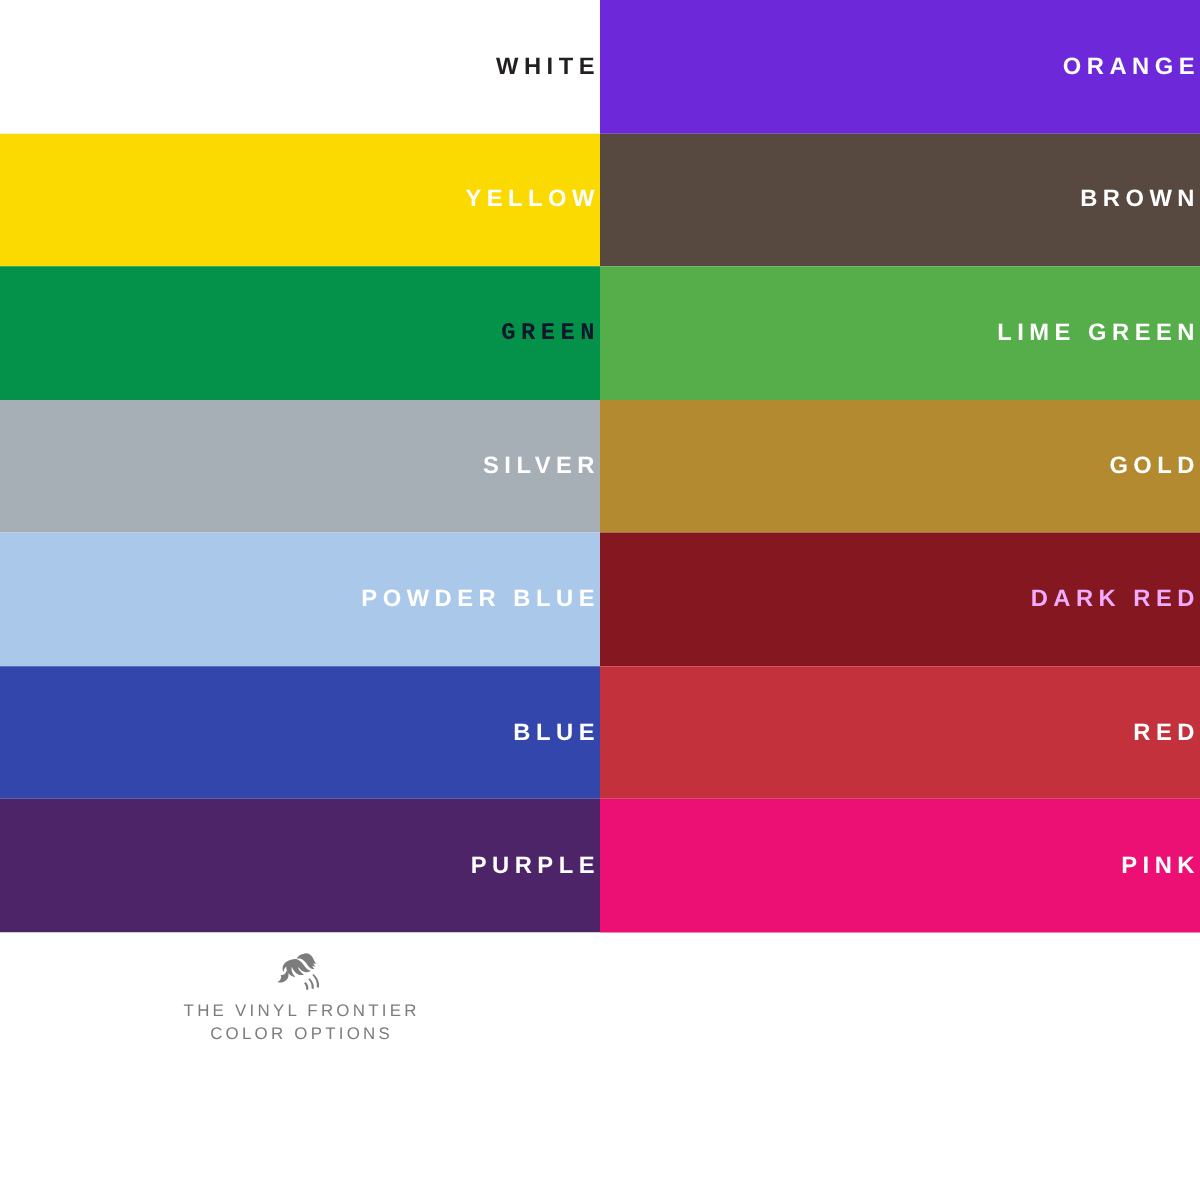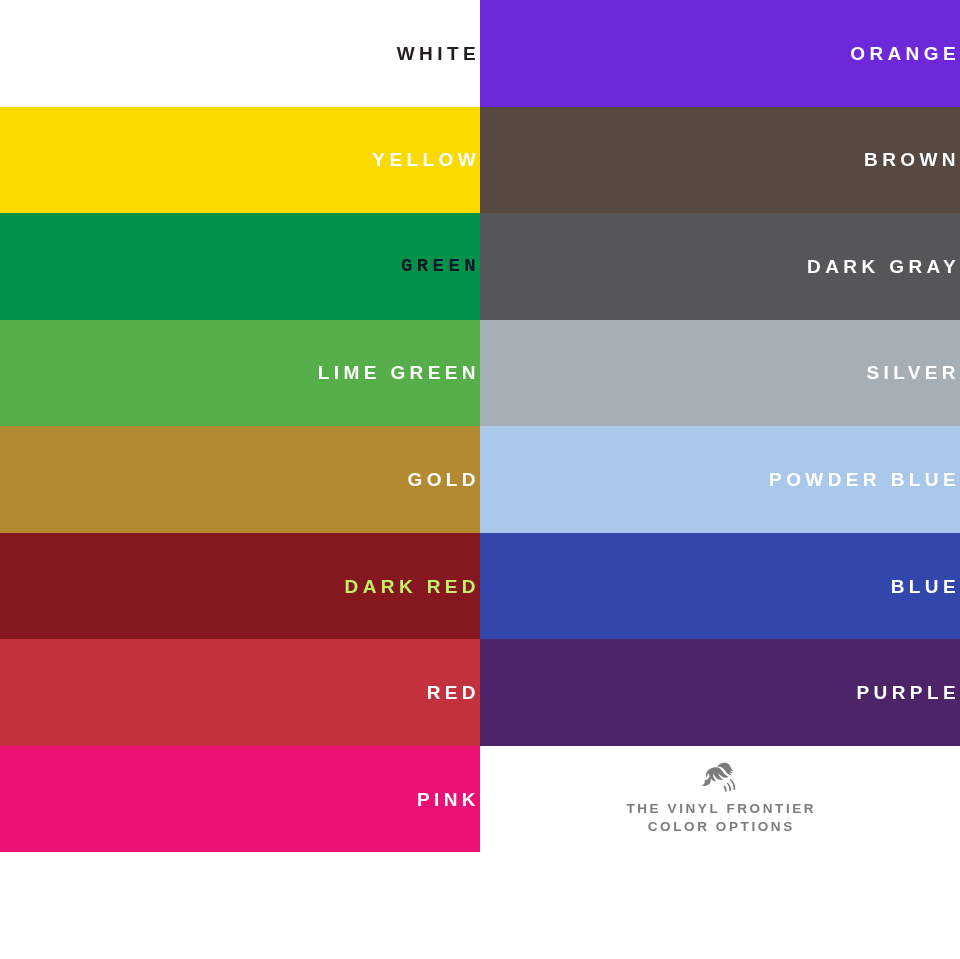--- a/index.html
+++ b/index.html
@@ -48,21 +48,21 @@
   }
   .logo-mark {
     display: block;
     width: 42px;
     height: 31px;
     margin-bottom: 7px;
   }
   .logo-line {
     font-family: "Liberation Sans", sans-serif;
     font-size: 13.5px;
-    font-weight: bold;
+    font-weight: normal;
     letter-spacing: 2.6px;
     text-indent: 2.6px;
     color: #7c7c7c;
     line-height: 1.35;
     white-space: nowrap;
   }
 </style>
 </head>
 <body>
 
@@ -79,40 +79,37 @@
     <span class="swatch-label" style="color: rgb(255, 255, 255);">YELLOW</span>
   </div>
 
   <div class="swatch" style="background: rgb(87, 73, 64);">
     <span class="swatch-label" style="color: rgb(255, 255, 255);">BROWN</span>
   </div>
   <div class="swatch" style="background: rgb(4, 145, 74);">
     <span class="swatch-label" style="color: #0f172a; font-family: Liberation Mono, monospace;">GREEN</span>
   </div>
 
-  <div class="swatch" style="background: rgb(86, 86, 88);">
-    <span class="swatch-label" style="color: rgb(255, 255, 255);">DARK GRAY</span>
-  </div>
   <div class="swatch" style="background: rgb(86, 174, 75);">
     <span class="swatch-label" style="color: rgb(255, 255, 255);">LIME GREEN</span>
   </div>
 
   <div class="swatch" style="background: rgb(166, 174, 182);">
     <span class="swatch-label" style="color: rgb(255, 255, 255);">SILVER</span>
   </div>
 
   <div class="swatch" style="background: rgb(179, 138, 47);">
     <span class="swatch-label" style="color: rgb(255, 255, 255);">GOLD</span>
   </div>
   <div class="swatch" style="background: rgb(170, 201, 234); padding-left: 36px;">
     <span class="swatch-label" style="color: rgb(255, 255, 255);">POWDER BLUE</span>
   </div>
 
   <div class="swatch" style="background: rgb(132, 23, 32);">
-    <span class="swatch-label" style="color: #bef264;">DARK RED</span>
+    <span class="swatch-label" style="color: #f0abfc;">DARK RED</span>
   </div>
   <div class="swatch" style="background: rgb(50, 70, 171);">
     <span class="swatch-label" style="color: rgb(255, 255, 255);">BLUE</span>
   </div>
 
   <div class="swatch" style="background: rgb(195, 50, 60);">
     <span class="swatch-label" style="color: rgb(255, 255, 255);">RED</span>
   </div>
   <div class="swatch" style="background: rgb(78, 36, 104);">
     <span class="swatch-label" style="color: rgb(255, 255, 255);">PURPLE</span>

